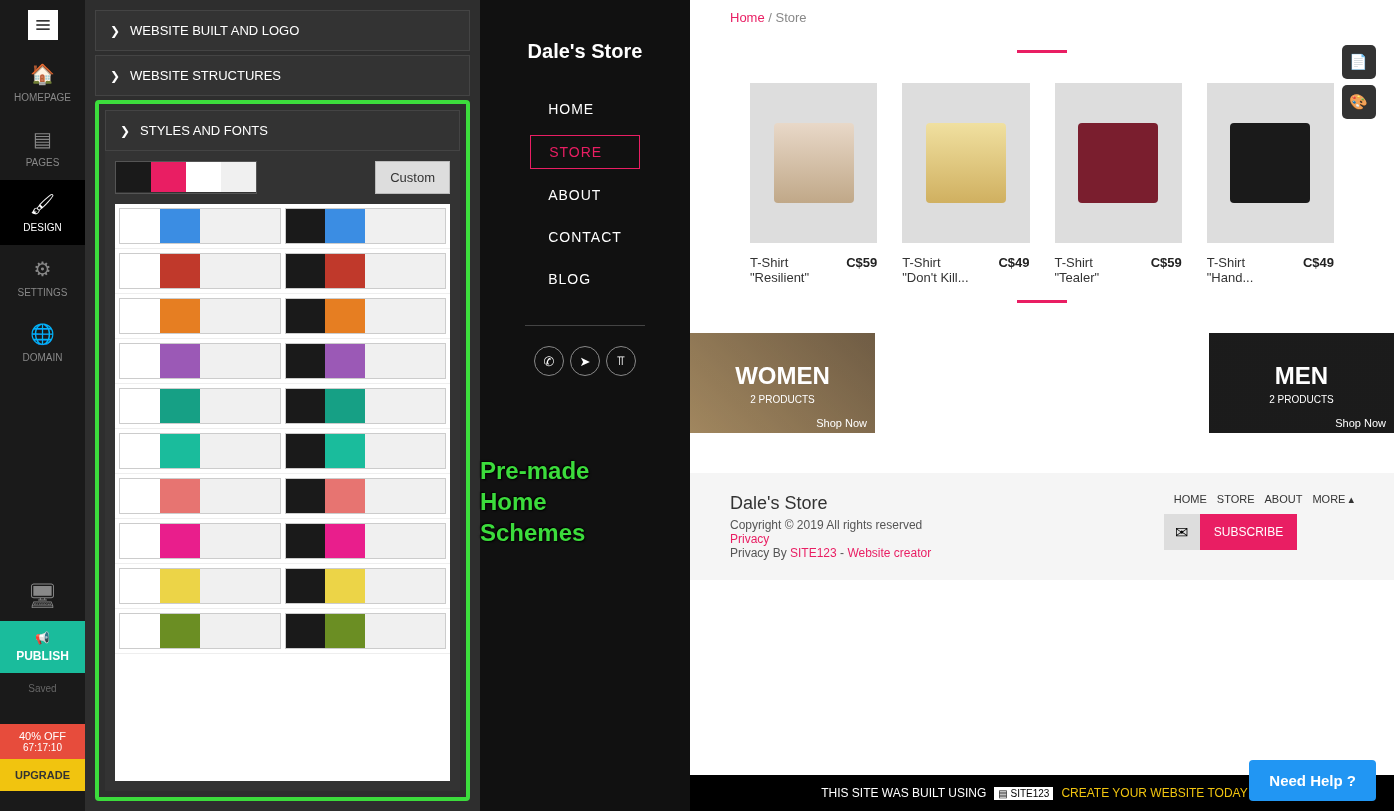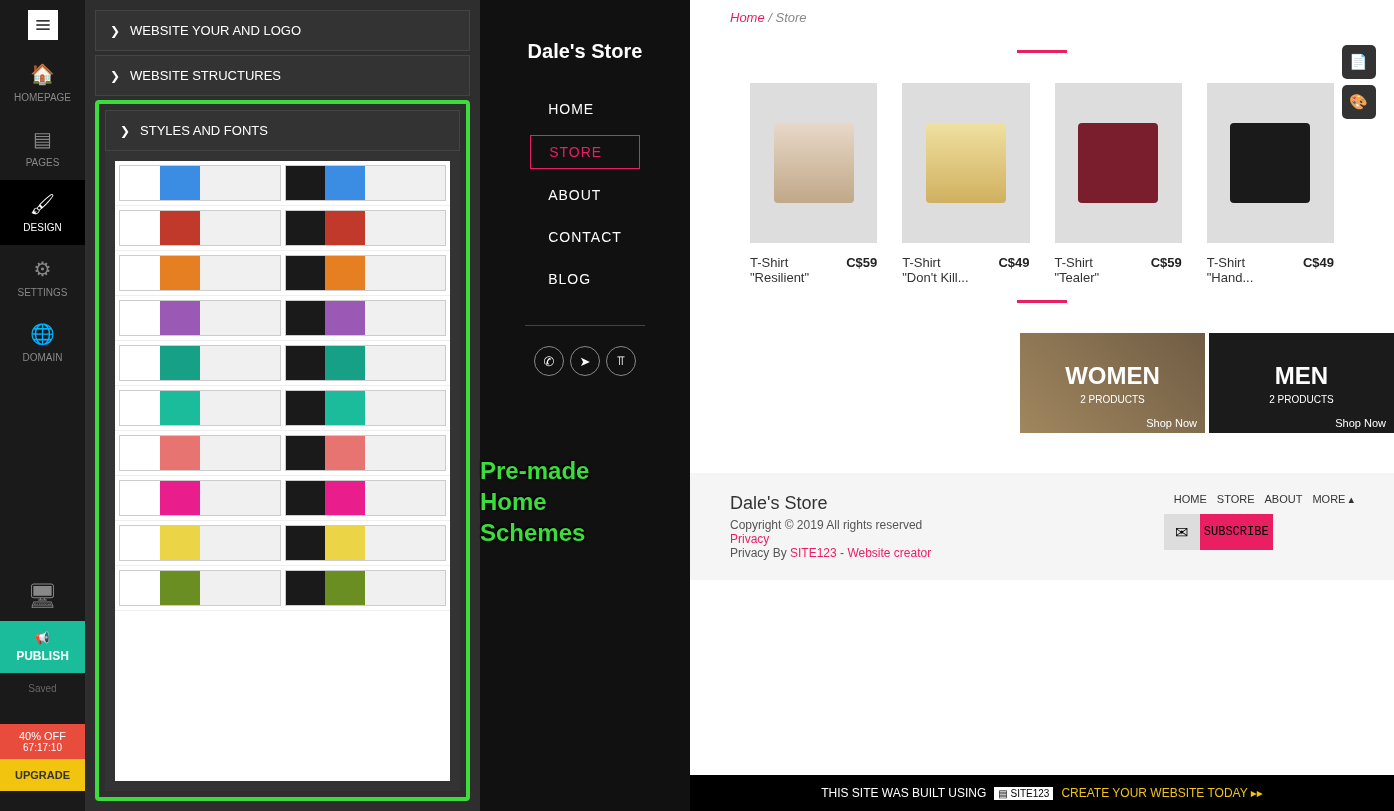--- a/index.html
+++ b/index.html
@@ -44,50 +44,50 @@
 .preview-nav { width: 210px; background: #111; color: #fff; display: flex; flex-direction: column; align-items: center; padding-top: 40px; }
 .store-title { font-size: 20px; font-weight: bold; margin-bottom: 30px; }
 .pnav-item { font-size: 14px; padding: 8px 18px; margin-bottom: 10px; cursor: pointer; letter-spacing: 1px; }
 .pnav-item.active { border: 1px solid #e91e63; color: #e91e63; }
 .divider { width: 120px; height: 1px; background: #444; margin: 20px 0; }
 .circle-icons { display: flex; gap: 6px; }
 .circle-icon { width: 30px; height: 30px; border: 1px solid #888; border-radius: 50%; display: flex; align-items: center; justify-content: center; font-size: 13px; cursor: pointer; }
 
 
 .preview-content { flex: 1; background: #fff; position: relative; overflow: hidden; }
-.breadcrumb { padding: 10px 40px; font-size: 13px; font-style: italic; }
+.breadcrumb { padding: 10px 40px; font-size: 13px; }
 .breadcrumb a { color: #e91e63; text-decoration: none; }
 .breadcrumb span { color: #888; }
 .section-title { text-align: center; font-size: 34px; font-weight: 300; color: #222; margin-top: 20px; }
 .title-underline { width: 50px; height: 3px; background: #e91e63; margin: 15px auto 30px; }
 .products { display: flex; gap: 25px; padding: 0 60px; }
 .product { flex: 1; }
 .product-img { width: 100%; height: 160px; background: #ddd; position: relative; overflow: hidden; display: flex; align-items: center; justify-content: center; }
 .product-info { display: flex; justify-content: space-between; margin-top: 12px; font-size: 13px; }
 .product-name { color: #333; max-width: 70px; }
 .product-price { color: #222; font-weight: bold; }
-.categories { display: flex; gap: 4px; justify-content: flex-end; margin-top: 10px; }
+.categories { display: flex; gap: 24px; justify-content: space-between; margin-top: 10px; }
 .category { width: 185px; height: 100px; position: relative; display: flex; flex-direction: column; align-items: center; justify-content: center; color: #fff; background-size: cover; }
 .cat-women { background: linear-gradient(rgba(0,0,0,0.2), rgba(0,0,0,0.2)), linear-gradient(45deg, #c9a876, #8b7355); }
 .cat-men { background: linear-gradient(rgba(0,0,0,0.2), rgba(0,0,0,0.2)), #222; }
 .cat-name { font-size: 24px; font-weight: bold; }
 .cat-count { font-size: 10px; margin-top: 4px; }
 .cat-shop { position: absolute; bottom: 4px; right: 8px; font-size: 11px; }
 
 .footer { background: #f5f5f5; padding: 20px 40px; display: flex; justify-content: space-between; margin-top: 40px; }
 .footer-left { font-size: 12px; color: #555; }
 .footer-left .store-name { font-size: 18px; color: #333; margin-bottom: 4px; }
 .footer-left a { color: #e91e63; text-decoration: none; }
 .footer-right { }
 .footer-nav { font-size: 11px; color: #333; text-align: right; margin-bottom: 8px; }
 .footer-nav span { margin-left: 10px; cursor: pointer; }
 .subscribe-row { display: flex; }
 .email-icon-box { width: 36px; height: 36px; background: #ddd; display: flex; align-items: center; justify-content: center; }
 .email-input { width: 130px; height: 36px; border: 1px solid #ccc; padding: 0 10px; font-size: 12px; }
-.subscribe-btn { height: 36px; background: #e91e63; color: #000000; border: none; padding: 0 4px; font-size: 12px; cursor: pointer; font-family: Liberation Mono, monospace; }
+.subscribe-btn { height: 36px; background: #e91e63; color: #ffffff; border: none; padding: 0 14px; font-size: 12px; cursor: pointer; }
 
 .bottom-banner { position: absolute; bottom: 0; left: 0; right: 0; height: 36px; background: #000; color: #fff; display: flex; align-items: center; justify-content: center; font-size: 12px; gap: 8px; }
 .bottom-banner .yellow { color: #f1c40f; }
 .site123-badge { background: #fff; color: #000; padding: 1px 4px; font-size: 10px; }
 
 .float-icons { position: absolute; top: 45px; right: 18px; display: flex; flex-direction: column; gap: 6px; }
 .float-icon { width: 34px; height: 34px; background: #333; color: #fff; border-radius: 5px; display: flex; align-items: center; justify-content: center; font-size: 15px; cursor: pointer; }
 
 .help-btn { position: absolute; bottom: 10px; right: 18px; background: #2196f3; color: #fff; padding: 12px 20px; font-size: 15px; font-weight: bold; border-radius: 4px; cursor: pointer; z-index: 100; }
 
@@ -148,32 +148,41 @@
     <div class="line1">40% OFF</div>
     <div>67:17:10</div>
   </div>
   <div class="upgrade-box">UPGRADE</div>
   <div class="vspacer"></div>
 </div>
 
 <div class="design-panel">
   <div class="accordion-header">
     <span class="chevron">❯</span>
-    <span>WEBSITE YOUR AND LOGO</span>
+    <span>WEBSITE BUILT AND LOGO</span>
   </div>
   <div class="accordion-header">
     <span class="chevron">❯</span>
     <span>WEBSITE STRUCTURES</span>
   </div>
   <div class="green-box">
     <div class="accordion-header" style="margin-bottom:0">
       <span class="chevron">❯</span>
       <span>STYLES AND FONTS</span>
     </div>
     <div class="styles-body">
+      <div class="current-scheme-row">
+        <div class="current-scheme" id="current-scheme">
+            <div class="swatch" style="background: rgb(26, 26, 26);"></div>
+            <div class="swatch" style="background: rgb(233, 30, 99);"></div>
+            <div class="swatch" style="background: rgb(255, 255, 255);"></div>
+            <div class="swatch" style="background: rgb(240, 240, 240);"></div>
+          </div>
+        <div class="custom-btn">Custom</div>
+      </div>
       <div class="schemes-list" id="schemes-list">
           <div class="scheme-row">
             <div class="scheme-variant">
               <div class="sw" style="background: rgb(255, 255, 255);"></div>
               <div class="sw" style="background: rgb(59, 141, 227);"></div>
               <div class="sw" style="background: rgb(240, 240, 240);"></div>
               <div class="sw" style="background: rgb(240, 240, 240);"></div>
             </div>
             <div class="scheme-variant">
               <div class="sw" style="background: rgb(26, 26, 26);"></div>
@@ -416,13 +425,14 @@
     <span>THIS SITE WAS BUILT USING</span>
     <span class="site123-badge">▤ SITE123</span>
     <span class="yellow">CREATE YOUR WEBSITE TODAY ▸▸</span>
   </div>
 
   <div class="float-icons">
     <div class="float-icon">📄</div>
     <div class="float-icon">🎨</div>
   </div>
 
+  <div class="help-btn">Need Help ?</div>
 </div>
 
 </body></html>

